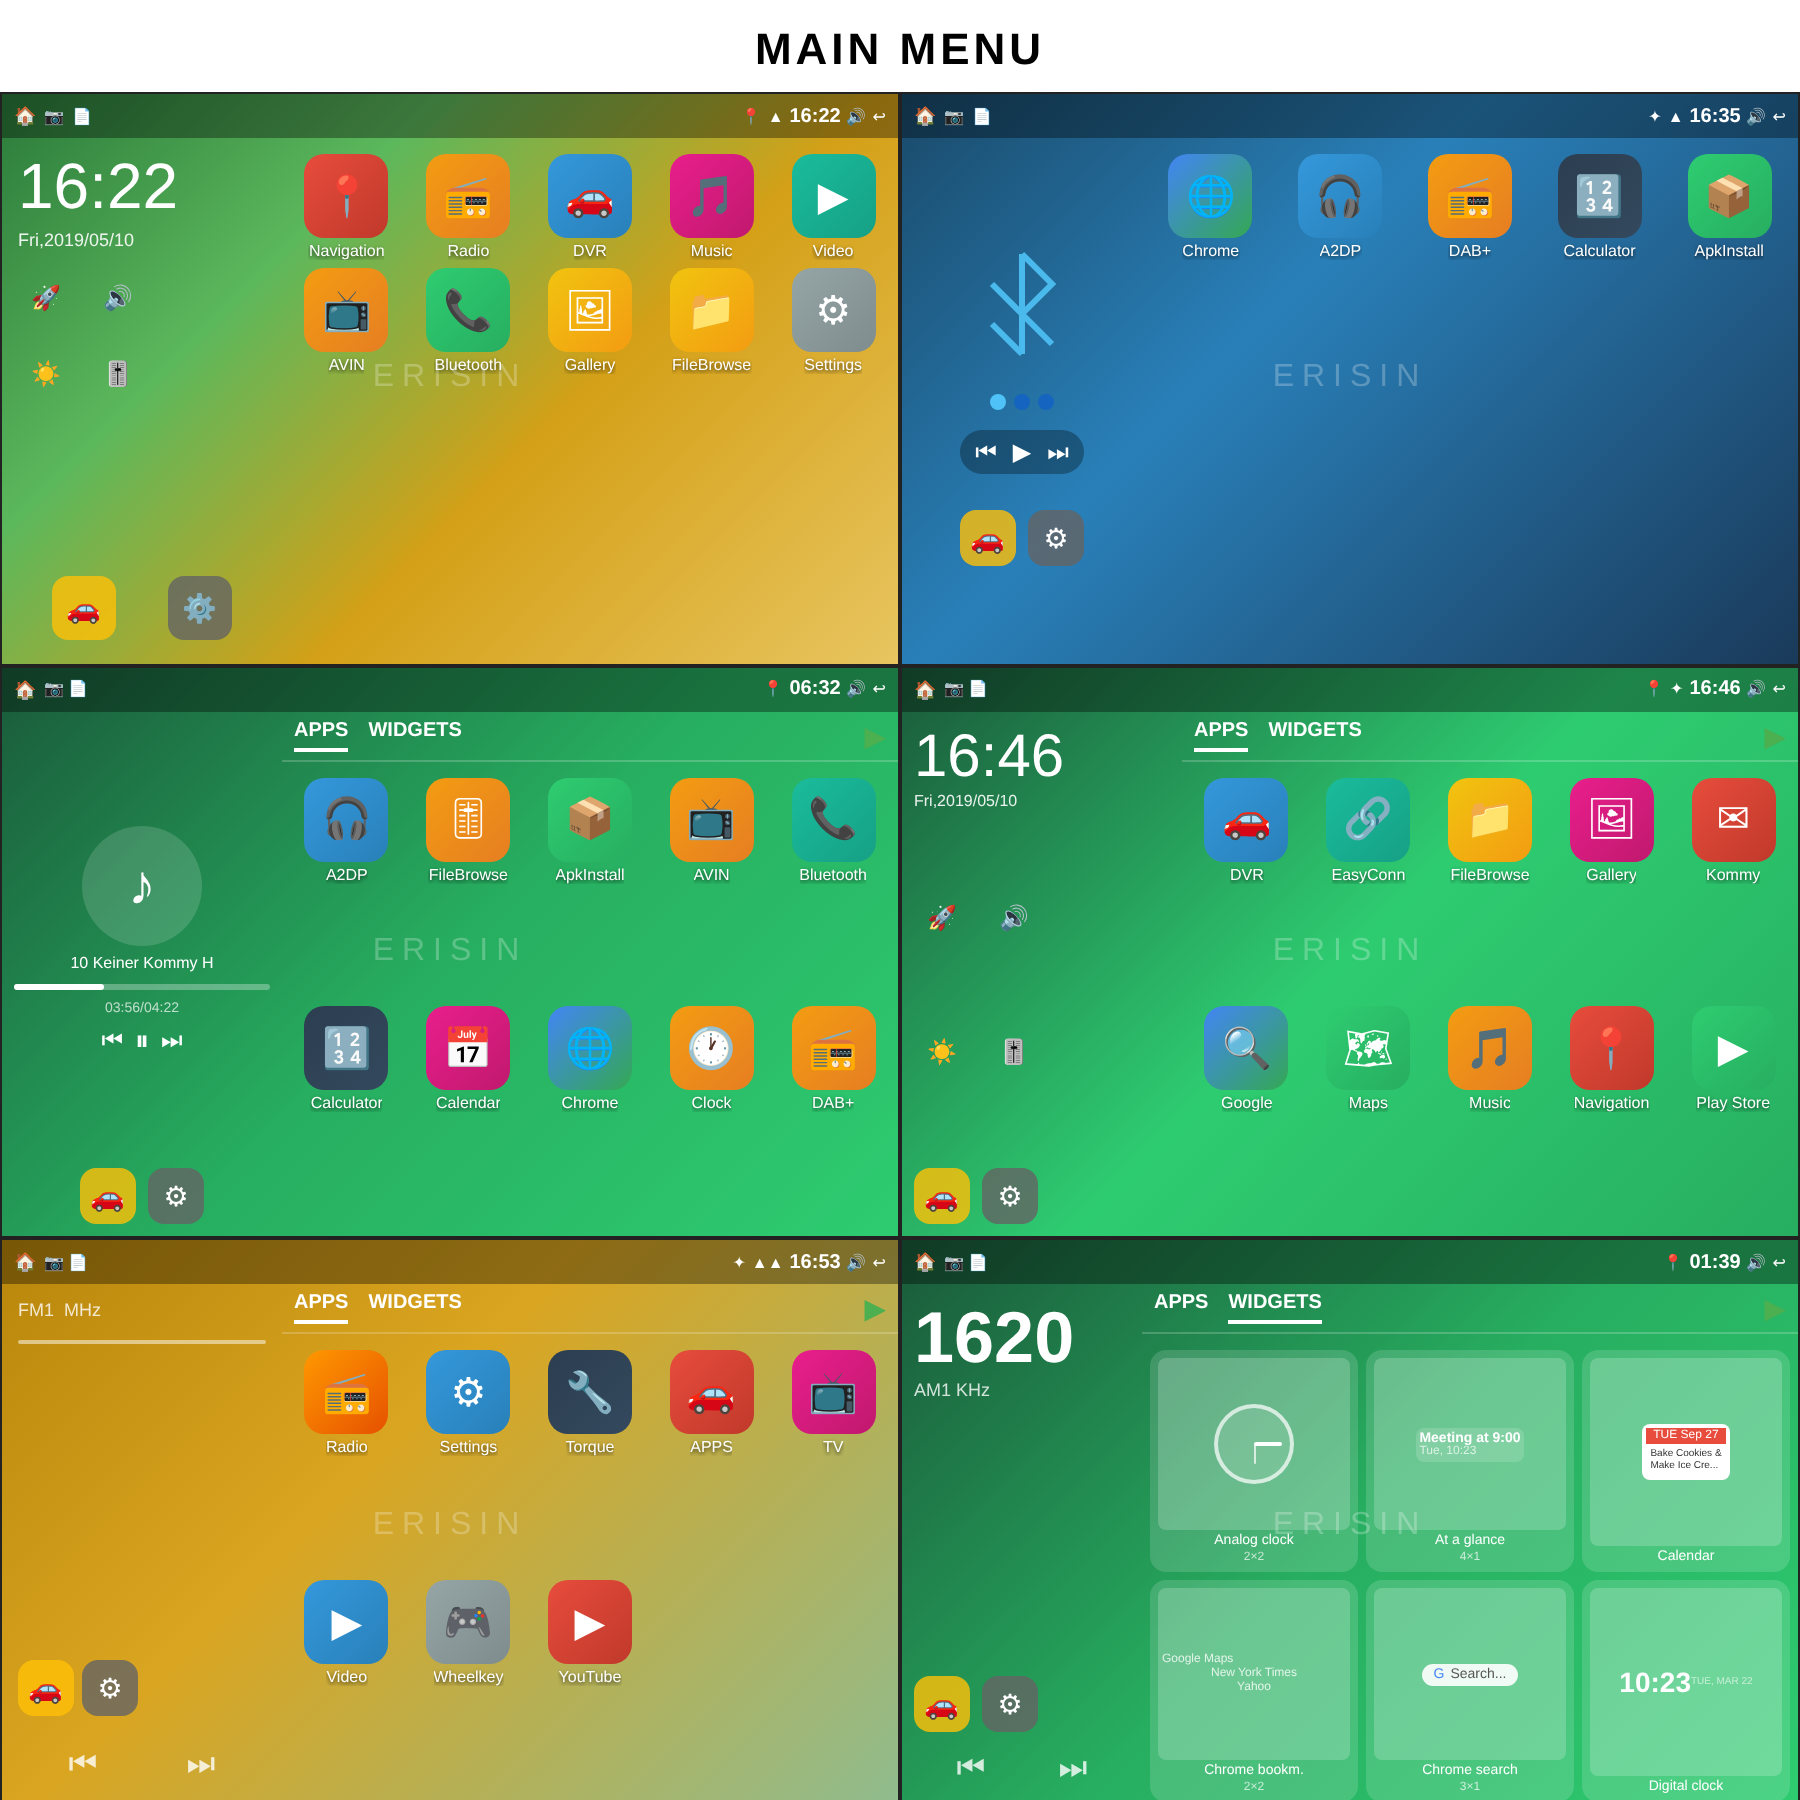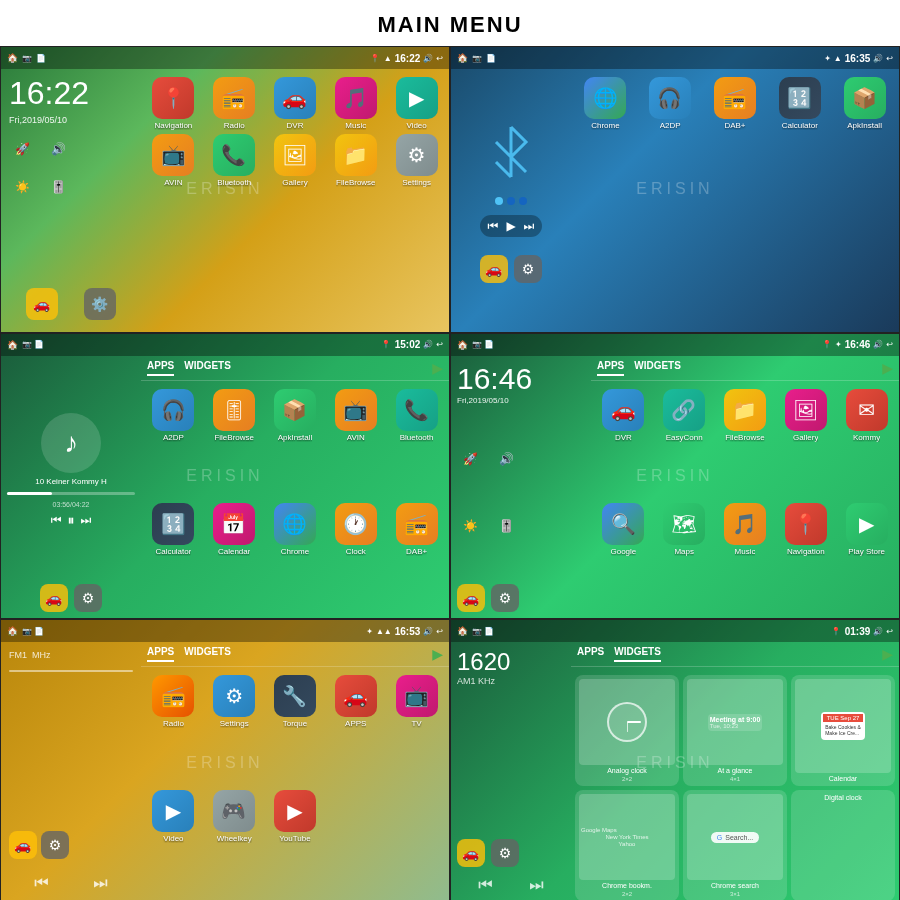--- a/index.html
+++ b/index.html
@@ -340,22 +340,22 @@
       display: flex;
       height: calc(100% - 22px);
     }
     .p6-left {
       width: 120px;
       display: flex;
       flex-direction: column;
       padding: 6px;
     }
     .p6-am-freq {
-      font-size: 24px;
-      font-weight: normal;
+      font-size: 36px;
+      font-weight: bold;
       color: #fff;
     }
     .p6-khz {
       font-size: 9px;
       color: rgba(255,255,255,0.8);
     }
     .p6-right {
       flex: 1;
       display: flex;
       flex-direction: column;
@@ -676,21 +676,21 @@
   </div>
 
   <div class="panel panel-3">
     <div class="status-bar">
       <div class="status-left">
         <span>🏠</span>
         <span style="font-size:8px;color:#fff">📷 📄</span>
       </div>
       <div class="status-right">
         <span class="sb-icon">📍</span>
-        <span class="status-time">15:02</span>
+        <span class="status-time">06:32</span>
         <span class="sb-icon">🔊</span>
         <span class="sb-icon">↩</span>
       </div>
     </div>
     <div class="p3-content">
       <div class="p3-left">
         <div class="p3-music">
           <div class="music-note">♪</div>
           <div class="song-info">10 Keiner Kommy H</div>
           <div class="progress-bar">
@@ -1007,20 +1007,24 @@
               <div class="search-widget">
                 <span style="color:#4285f4">G</span>
                 <span>Search...</span>
               </div>
             </div>
             <div class="widget-label">Chrome search</div>
             <div class="widget-size">3×1</div>
           </div>
 
           <div class="widget-item">
+            <div class="widget-preview">
+              <div class="digital-clock-widget">10:23</div>
+              <div style="font-size:5px;color:rgba(255,255,255,0.6);text-align:center;">TUE, MAR 22</div>
+            </div>
             <div class="widget-label">Digital clock</div>
           </div>
         </div>
       </div>
     </div>
     <div class="watermark">ERISIN</div>
   </div>
 
 </div>
 

